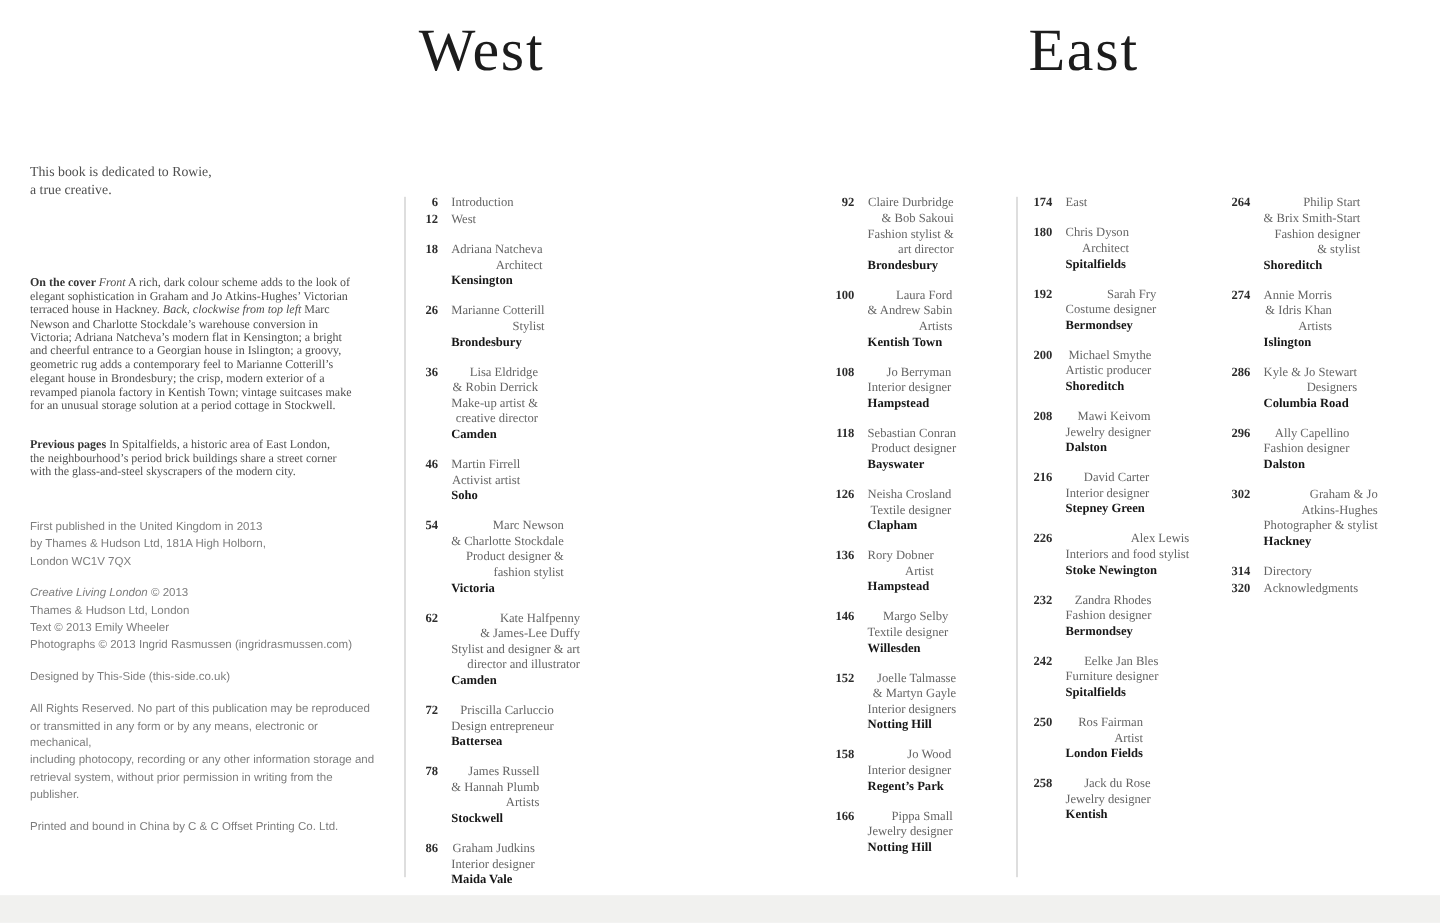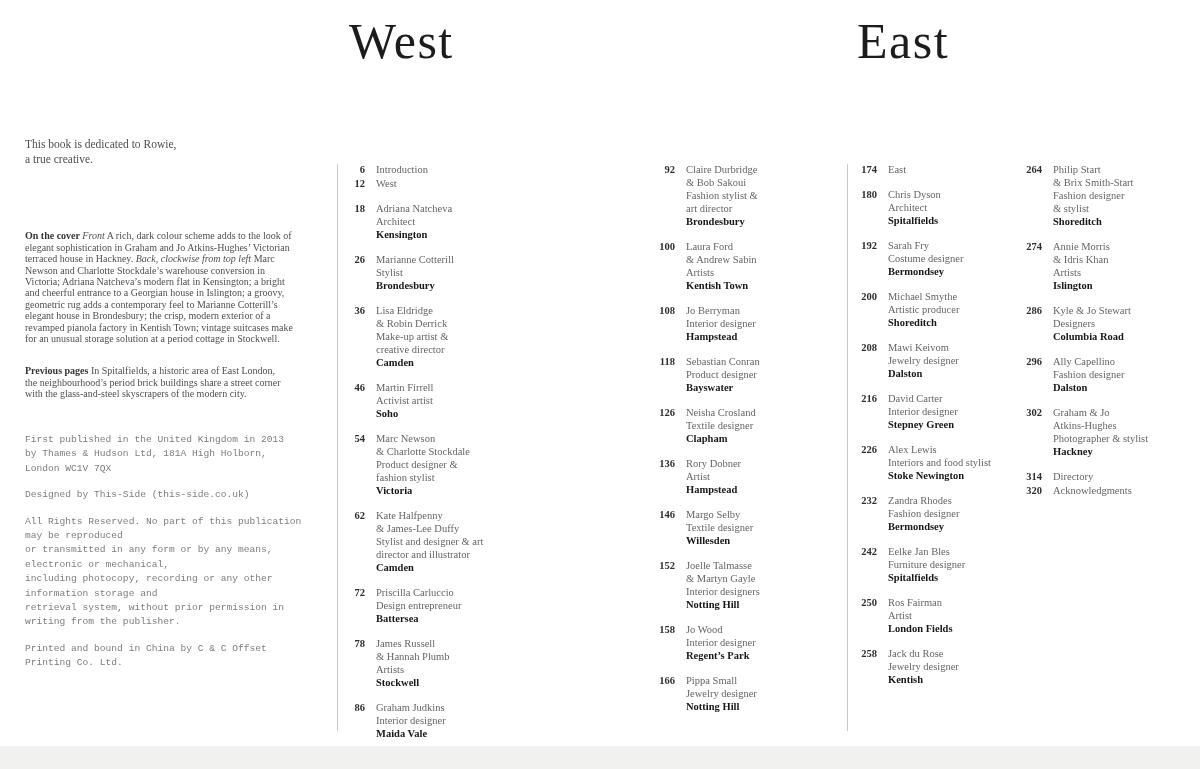--- a/index.html
+++ b/index.html
@@ -29,42 +29,42 @@
   #cover-note { top:219px; }
   #prev-note  { top:354px; }
   .note .lead { font-weight:bold; color:#353535; }
   .it { font-style:italic; }
 
   .colophon {
     position:absolute; left:25px; top:433px; width:290px;
     font-family:"Liberation Sans", sans-serif;
     font-size:9.6px; line-height:14.4px; color:#7d7d7d;
   }
-  .colophon p { margin:0 0 12px 0; white-space:pre-line;font-family:Liberation Mono, monospace; }
+  .colophon p { margin:0 0 12px 0; white-space:pre-line; }
 
   
   .vrule { position:absolute; top:164px; height:567px; width:1px; background:#c9c9c9; }
   #rule-west { left:337px; }
   #rule-east { left:847px; }
 
   
   .toc-col { position:absolute; top:163px; font-size:10.5px; line-height:13px; }
   #toc-col-1 { left:343px; width:180px; }
-  #toc-col-2 { left:650px; width:168px; }
+  #toc-col-2 { left:687px; width:168px; }
   #toc-col-3 { left:852px; width:168px; }
   #toc-col-4 { left:1017px; width:175px; }
 
   .toc-entry { display:flex; margin-bottom:12px; }
   .toc-entry.tight { margin-bottom:1px; }
   .toc-page {
     width:25px; min-width:25px; text-align:right;
     font-weight:bold; color:#2d2d2d; margin-right:11px;
   }
   #toc-col-1 .toc-page { width:22px; min-width:22px; }
-  .toc-name { color:#656565; white-space:pre-line; }
+  .toc-name { color:#656565; white-space:pre-line;text-align:right; }
   .toc-loc  { font-weight:bold; color:#171717; white-space:pre-line; }
 
   .bottom-strip {
     position:absolute; left:0; right:0; top:746px; height:23px;
     background:#f1f1ef;
   }
 </style>
 </head>
 <body>
 
@@ -93,20 +93,24 @@
 with the glass-and-steel skyscrapers of the modern city.</span>
 </div>
 
 <div class="colophon">
   <div>
 
       <p><span class="it"></span><span>First published in the United Kingdom in 2013
 by Thames &amp; Hudson Ltd, 181A High Holborn,
 London WC1V 7QX</span></p>
 
+      <p><span class="it">Creative Living London</span><span> © 2013
+Thames &amp; Hudson Ltd, London
+Text © 2013 Emily Wheeler
+Photographs © 2013 Ingrid Rasmussen (ingridrasmussen.com)</span></p>
 
       <p><span class="it"></span><span>Designed by This-Side (this-side.co.uk)</span></p>
 
       <p><span class="it"></span><span>All Rights Reserved. No part of this publication may be reproduced
 or transmitted in any form or by any means, electronic or mechanical,
 including photocopy, recording or any other information storage and
 retrieval system, without prior permission in writing from the publisher.</span></p>
 
 
 

